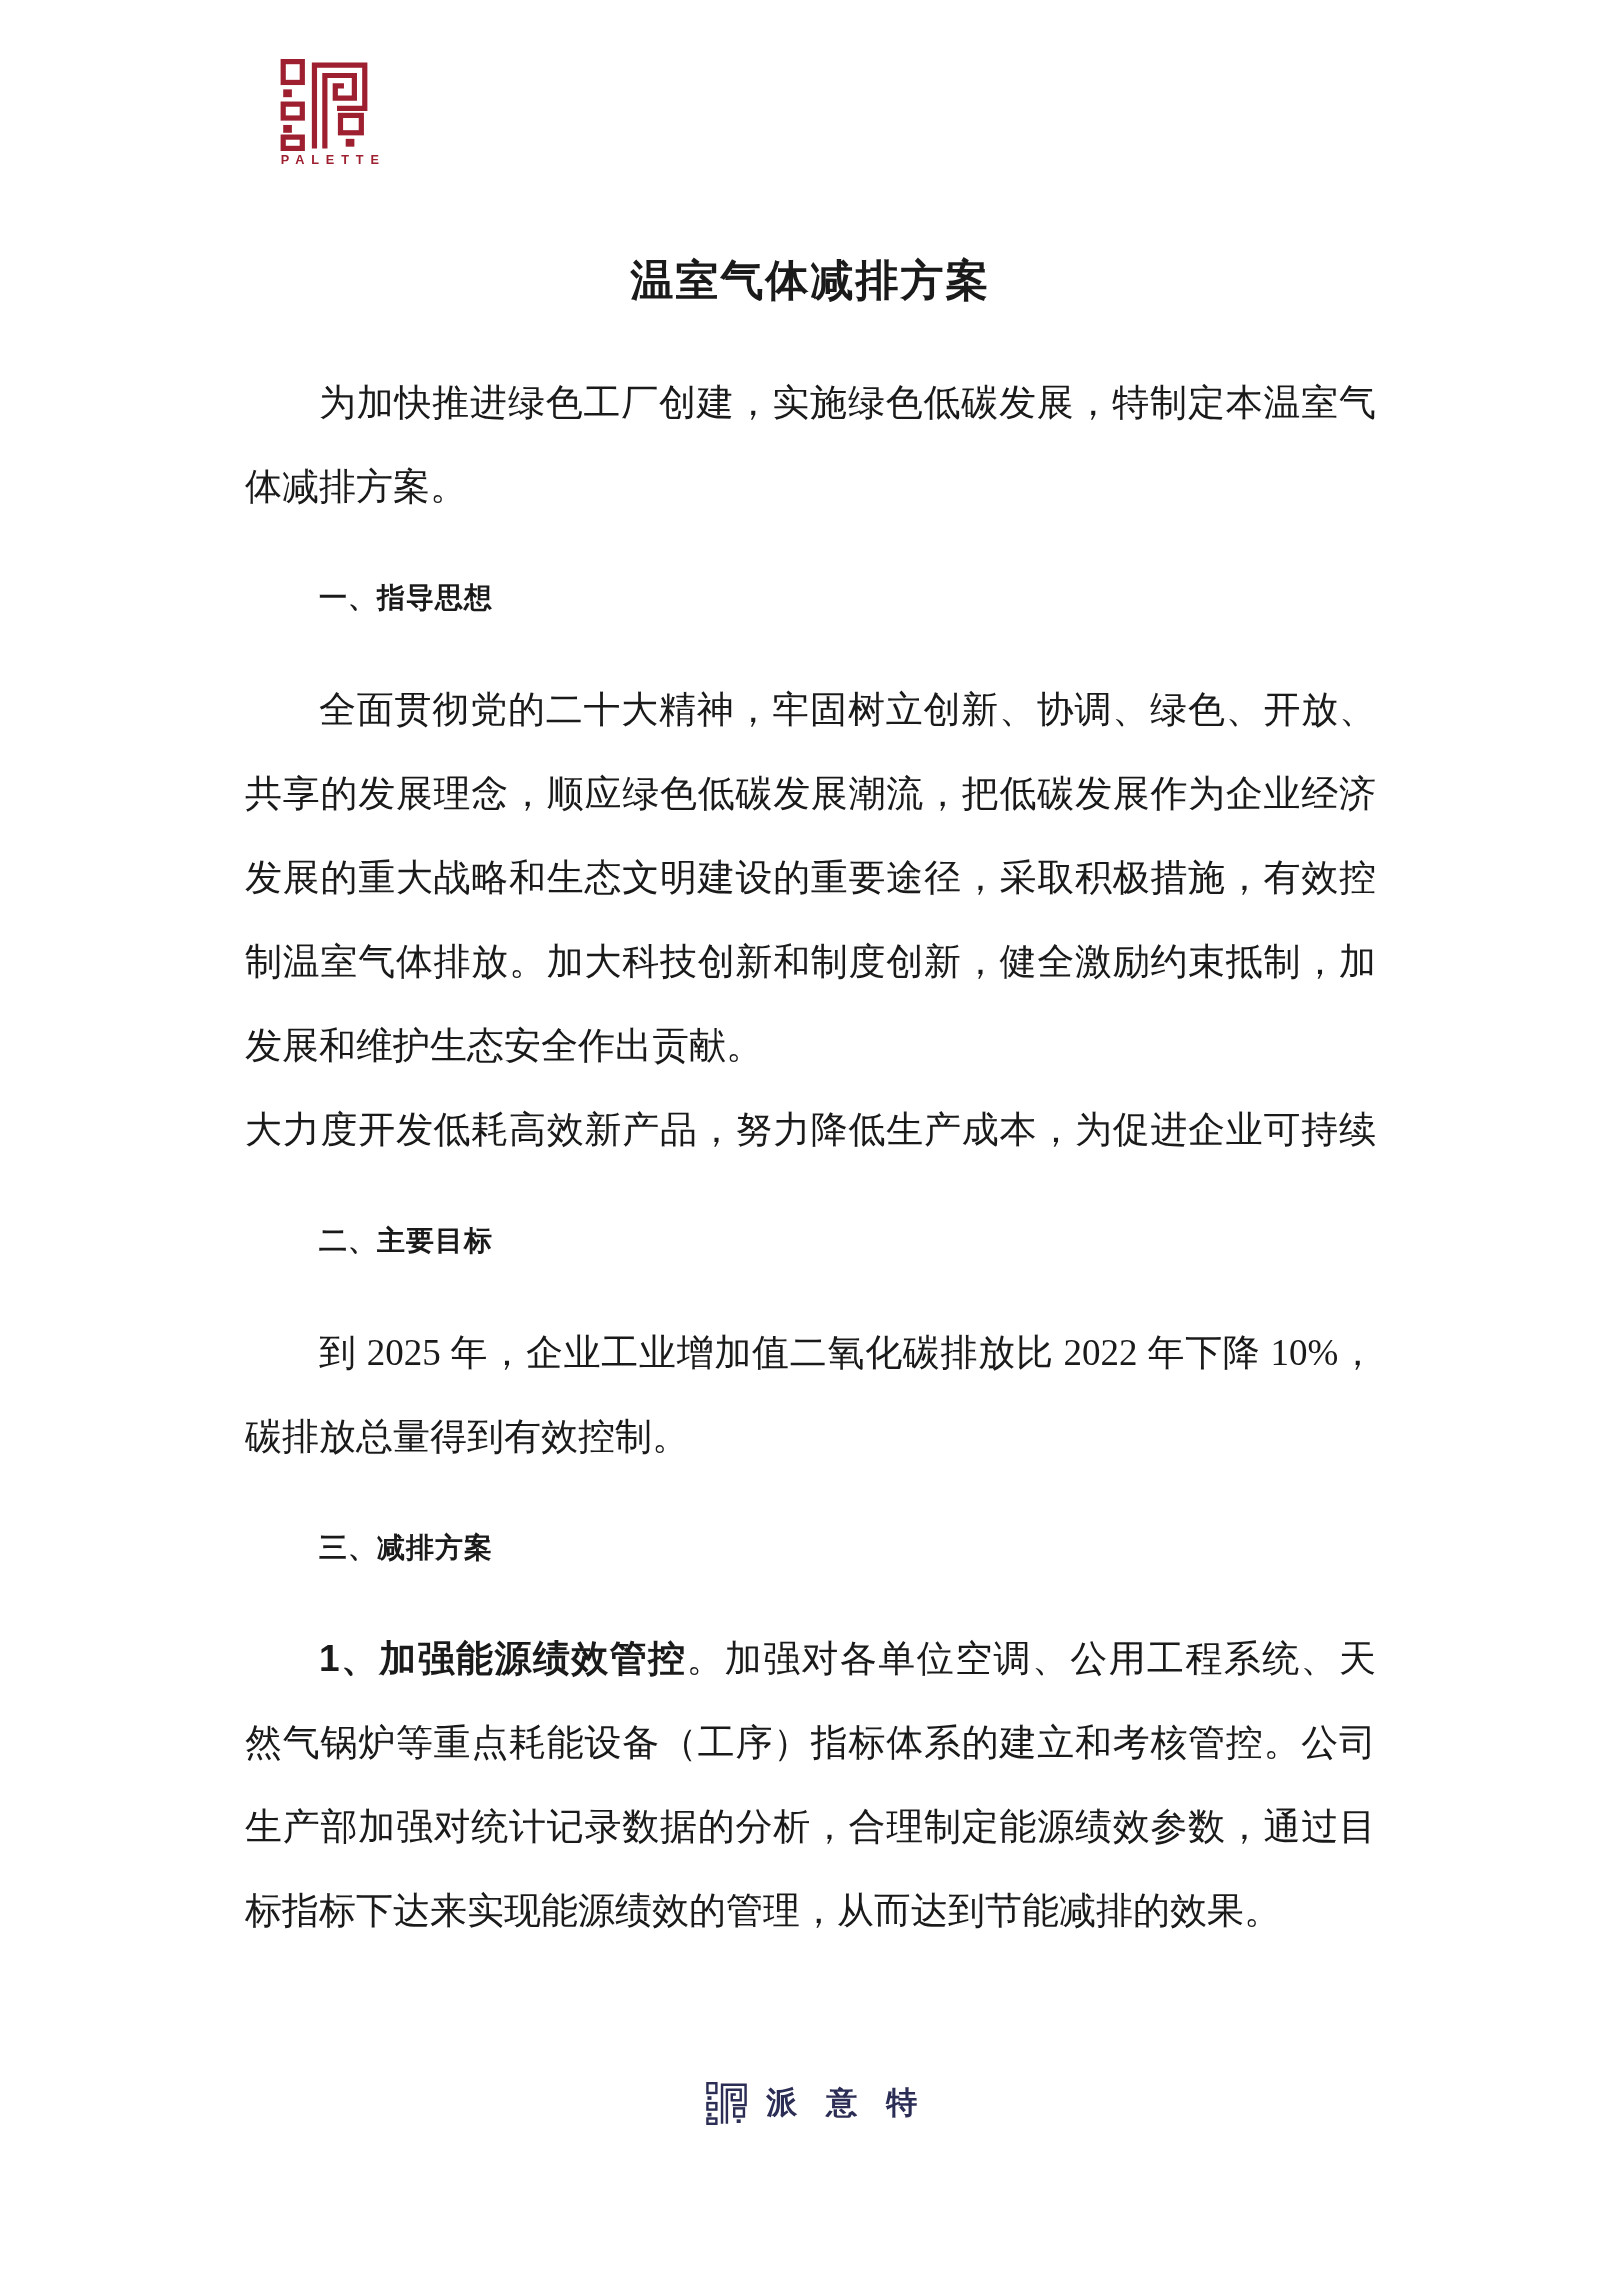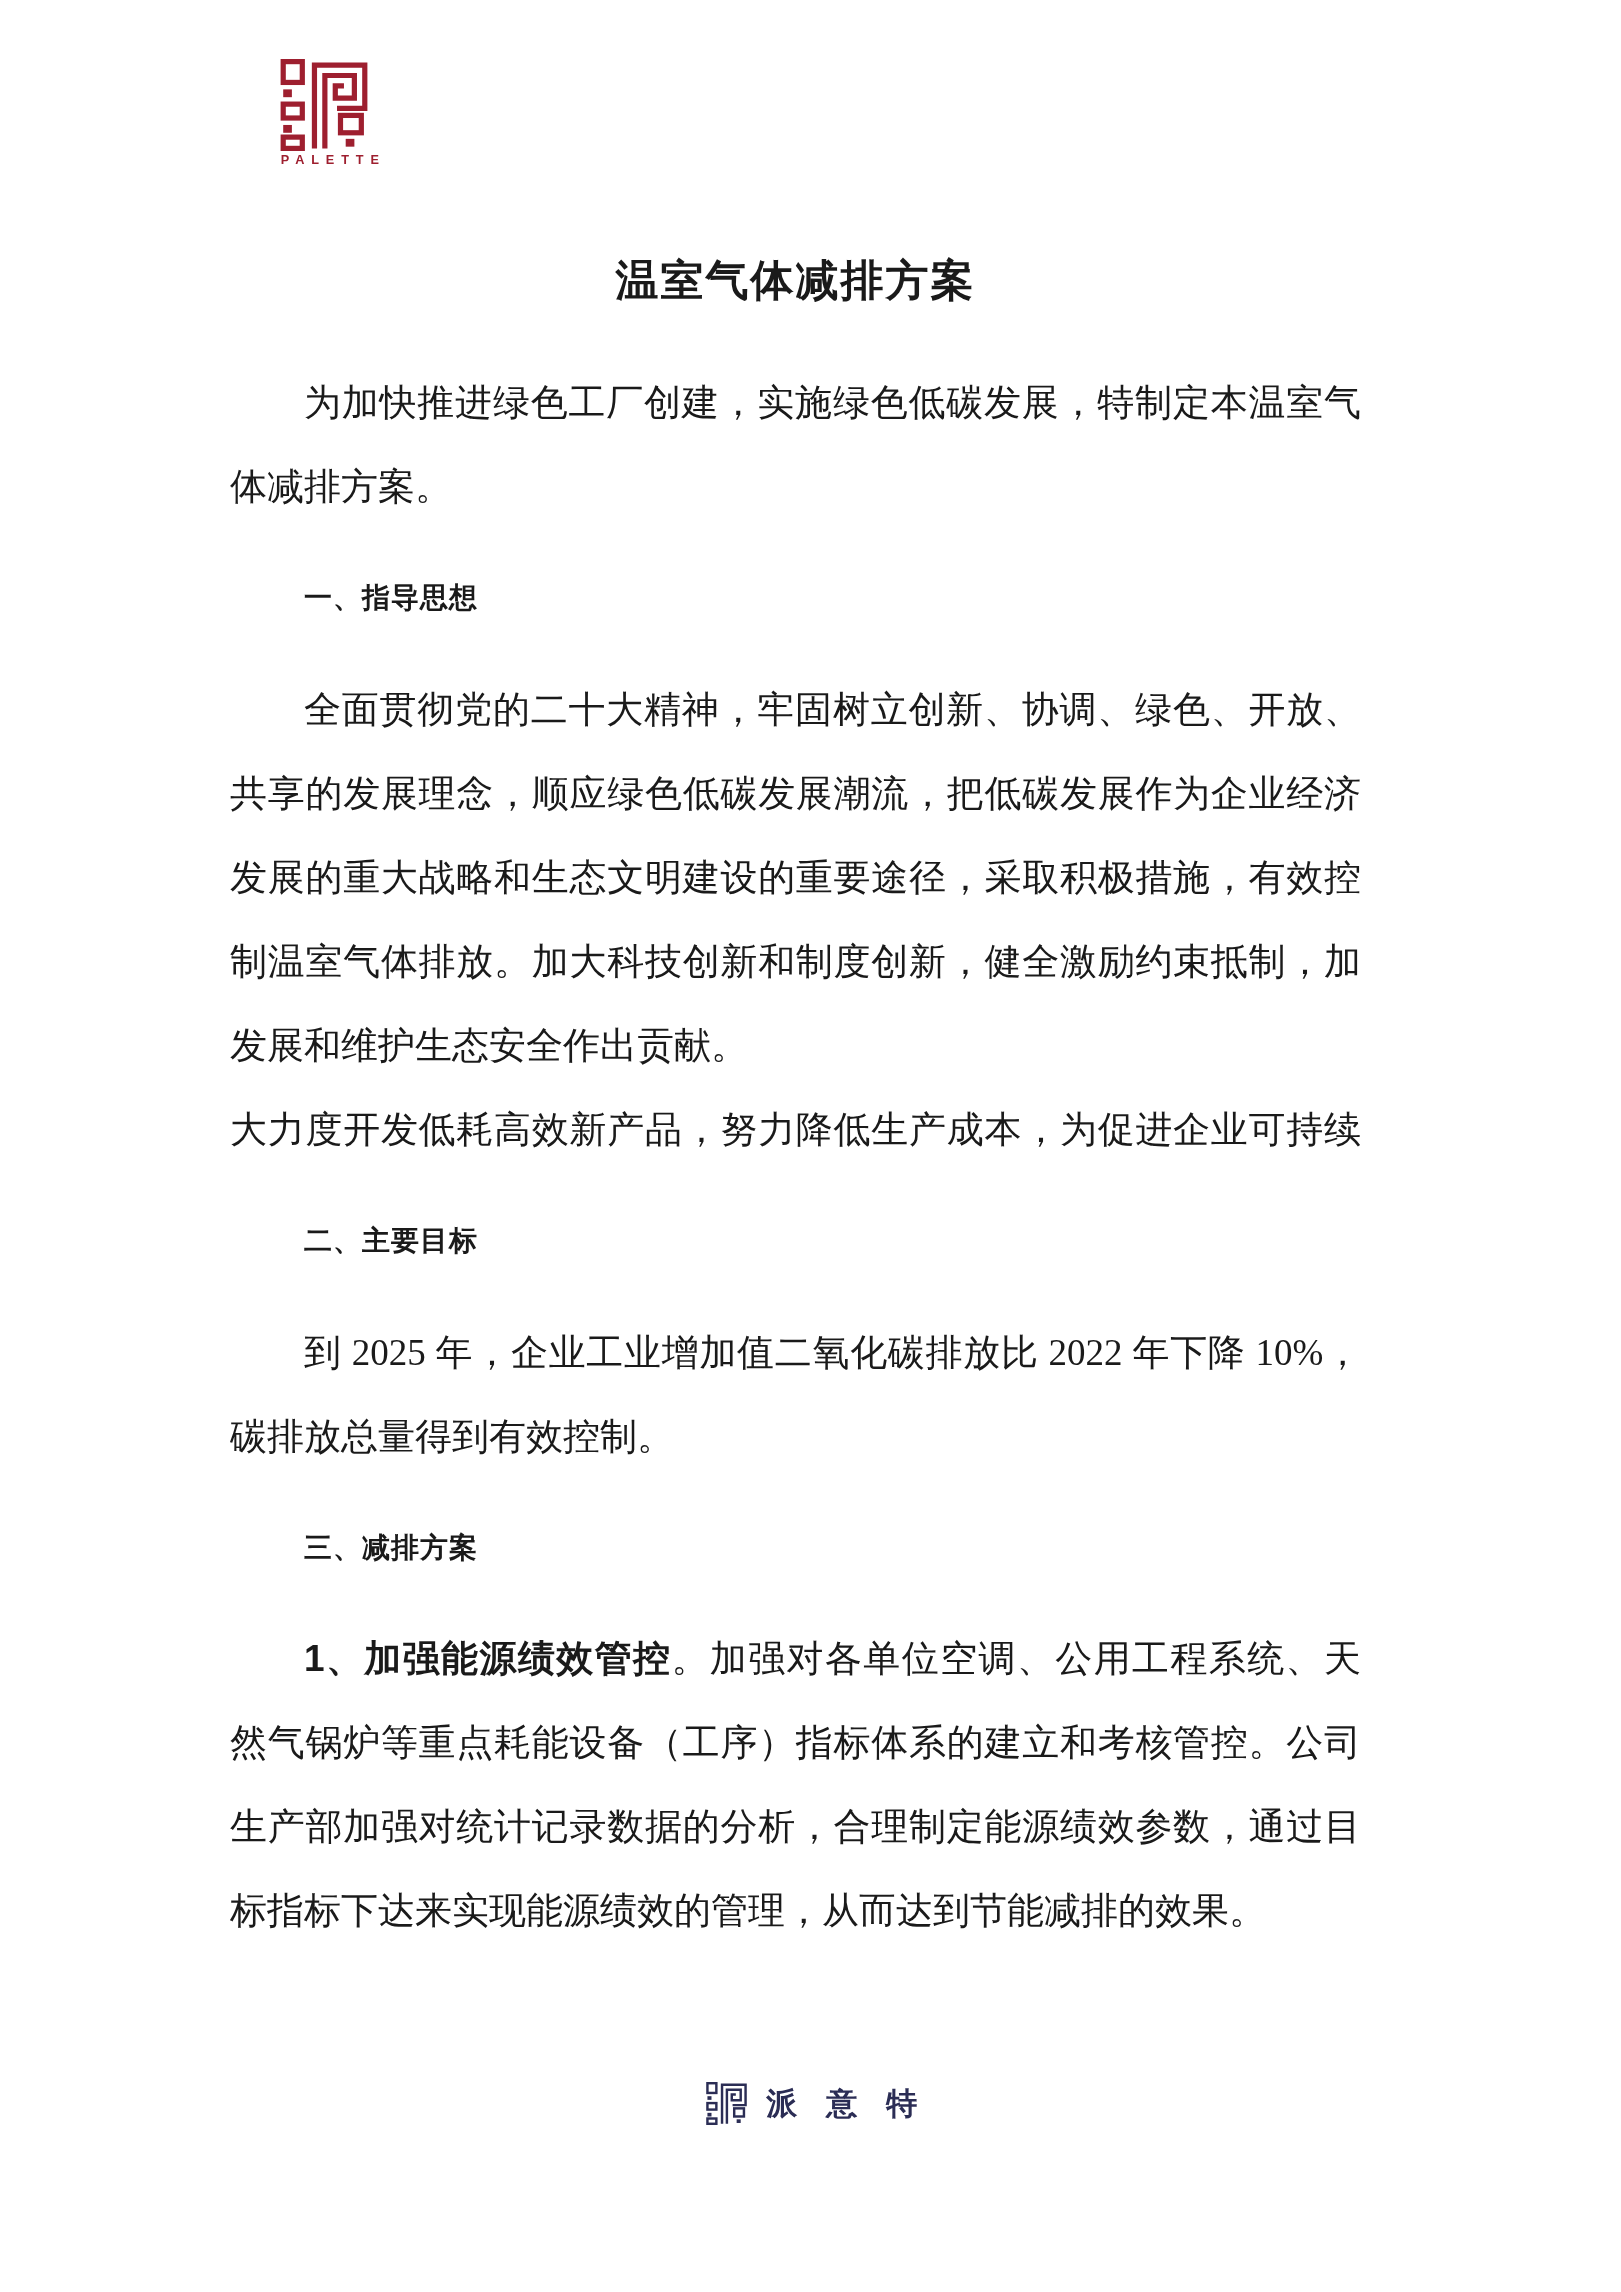--- a/index.html
+++ b/index.html
@@ -23,21 +23,21 @@
     position:absolute;left:269px;top:59px;width:110px;
     text-align:right;color:var(--logo-red);
   }
   .brand-header svg{display:block;width:98px;height:92px;margin:0 auto;}
   .brand-header .brand-name{
     font-family:"Liberation Sans","DejaVu Sans",sans-serif;
     font-size:12.7px;font-weight:700;letter-spacing:6.9px;
     margin-top:2px;margin-right:-6.9px;
   }
   
-  .content{position:absolute;left:230px;top:0;width:1131px;}
+  .content{position:absolute;left:245px;top:0;width:1131px;}
   .doc-title{
     margin:257px 0 0 0;
     font-size:43px;line-height:47px;font-weight:700;
     text-align:center;letter-spacing:2px;
   }
   .para{margin-top:27.4px;}
   .para.first{margin-top:57px;}
   .line{
     font-size:37px;line-height:84px;
     text-align:justify;
@@ -48,21 +48,21 @@
     margin-top:27.4px;
     font-size:28px;line-height:84px;font-weight:700;
     text-indent:74px;
     font-family:"Liberation Sans","DejaVu Sans",sans-serif;
     letter-spacing:1px;
   }
   .b{font-weight:700;font-family:"Liberation Sans","DejaVu Sans",sans-serif;}
   
   .brand-footer{
     position:absolute;left:0;top:2082px;width:1621px;
-    display:flex;align-items:center;justify-content:center;
+    display:flex;align-items:flex-start;justify-content:center;
     color:var(--logo-navy);
   }
   .brand-footer svg{width:45px;height:43px;flex:0 0 auto;}
   .brand-footer .footer-name{
     font-size:31px;font-weight:700;
     letter-spacing:29px;margin-left:17.6px;margin-right:-29px;
     font-family:"Liberation Sans","DejaVu Sans",sans-serif;
   }
 </style>
 </head>

